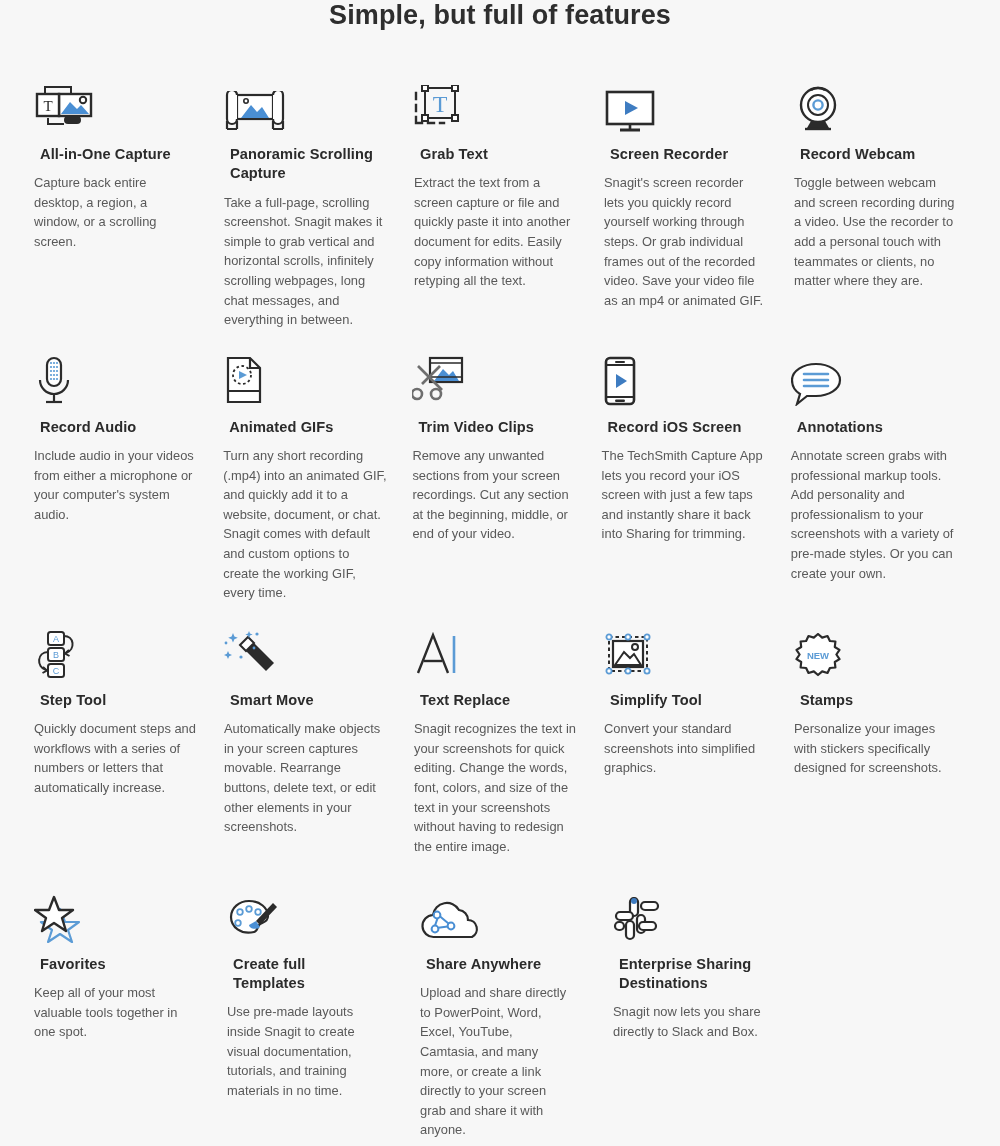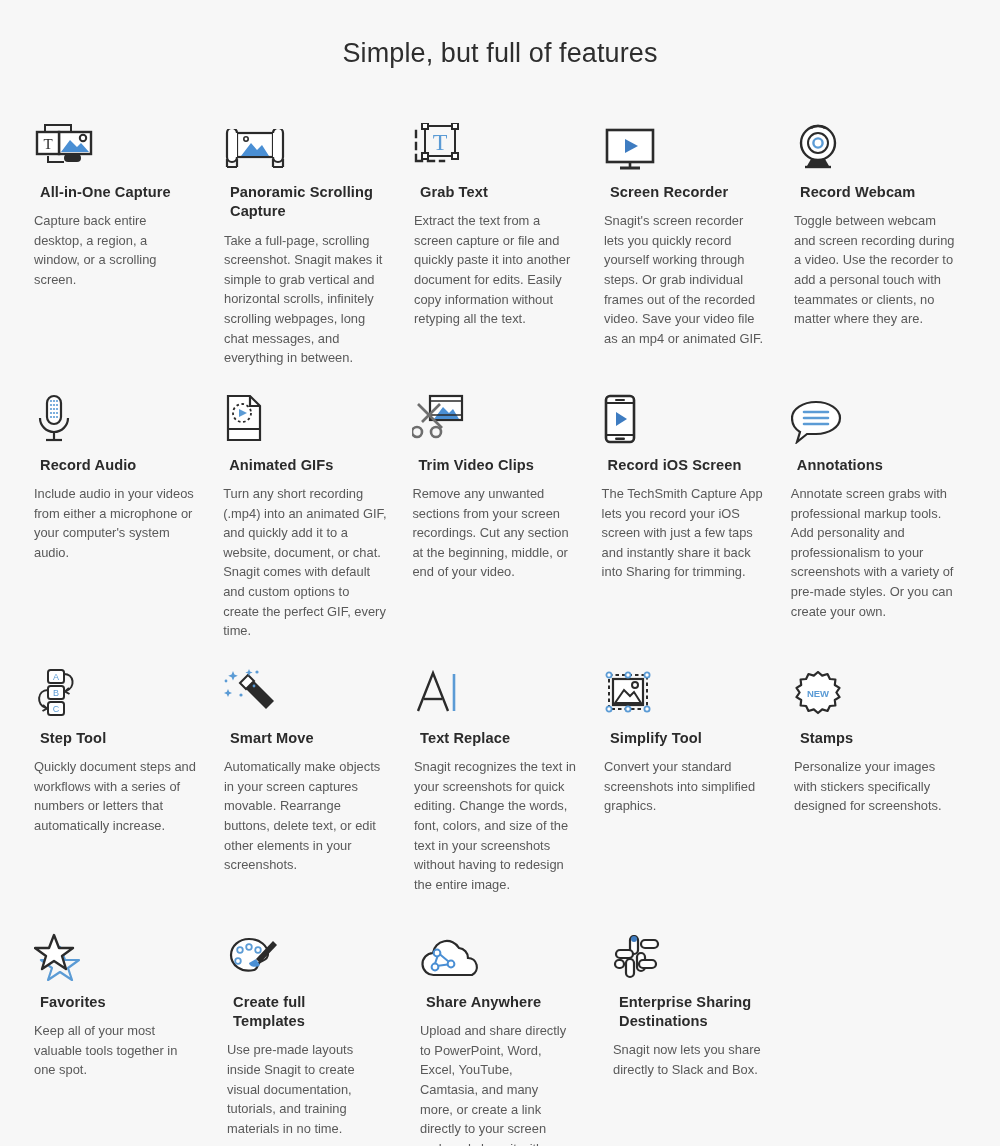--- a/index.html
+++ b/index.html
@@ -12,24 +12,23 @@
   }
   .page{
     width:1000px;height:1146px;
     background:#f7f7f7;
     position:relative;
     box-sizing:border-box;
   }
   .page-title{
     text-align:center;
     font-size:27px;
-    font-weight:400;
+    font-weight:700;
     color:#2e2e2e;
     letter-spacing:.1px;
-    padding-top:38px;
     margin:0 0 40px 0;
   }
   .grid{
     display:grid;
     grid-template-columns:repeat(5, 1fr);
     column-gap:12px;
     padding:0 28px 0 34px;
     box-sizing:border-box;
   }
   .card{
@@ -187,21 +186,21 @@
       <div class="card-icon">
         <svg width="44" height="50" viewBox="0 0 44 50">
           <path d="M5 2 h22 l10 10 v34 h-32 z" fill="#fff" stroke="#2b2b2b" stroke-width="2.2"></path>
           <path d="M27 2 v10 h10" fill="none" stroke="#2b2b2b" stroke-width="2.2"></path>
           <path d="M5 35 h32" stroke="#2b2b2b" stroke-width="2"></path>
           <circle cx="19" cy="19" r="9" fill="none" stroke="#2b2b2b" stroke-width="1.8" stroke-dasharray="2.6 2.6"></circle>
           <path d="M16 15 L24 19 L16 23 Z" fill="#5b9bd5"></path>
         </svg>
       </div>
       <h3 class="card-title">Animated GIFs</h3>
-      <p class="card-desc">Turn any short recording (.mp4) into an animated GIF, and quickly add it to a website, document, or chat. Snagit comes with default and custom options to create the perfect GIF, every time.</p>
+      <p class="card-desc">Turn any short recording (.mp4) into an animated GIF, and quickly add it to a website, document, or chat. Snagit comes with default and custom options to create the working GIF, every time.</p>
     </div>
 
     <div class="card">
       <div class="card-icon">
         <svg width="54" height="50" viewBox="0 0 54 50">
           <rect x="18" y="2" width="32" height="24" fill="#fff" stroke="#2b2b2b" stroke-width="2.2"></rect>
           <path d="M22 25 L31 13 L37 19 L41 15 L47 25 Z" fill="#4a8fd4"></path>
           <path d="M18 7 h32 M18 21 h32" stroke="#2b2b2b" stroke-width="1.6"></path>
           <g stroke="#6e6e6e" stroke-width="2.6" fill="none">
             <path d="M6 10 L30 34"></path>

